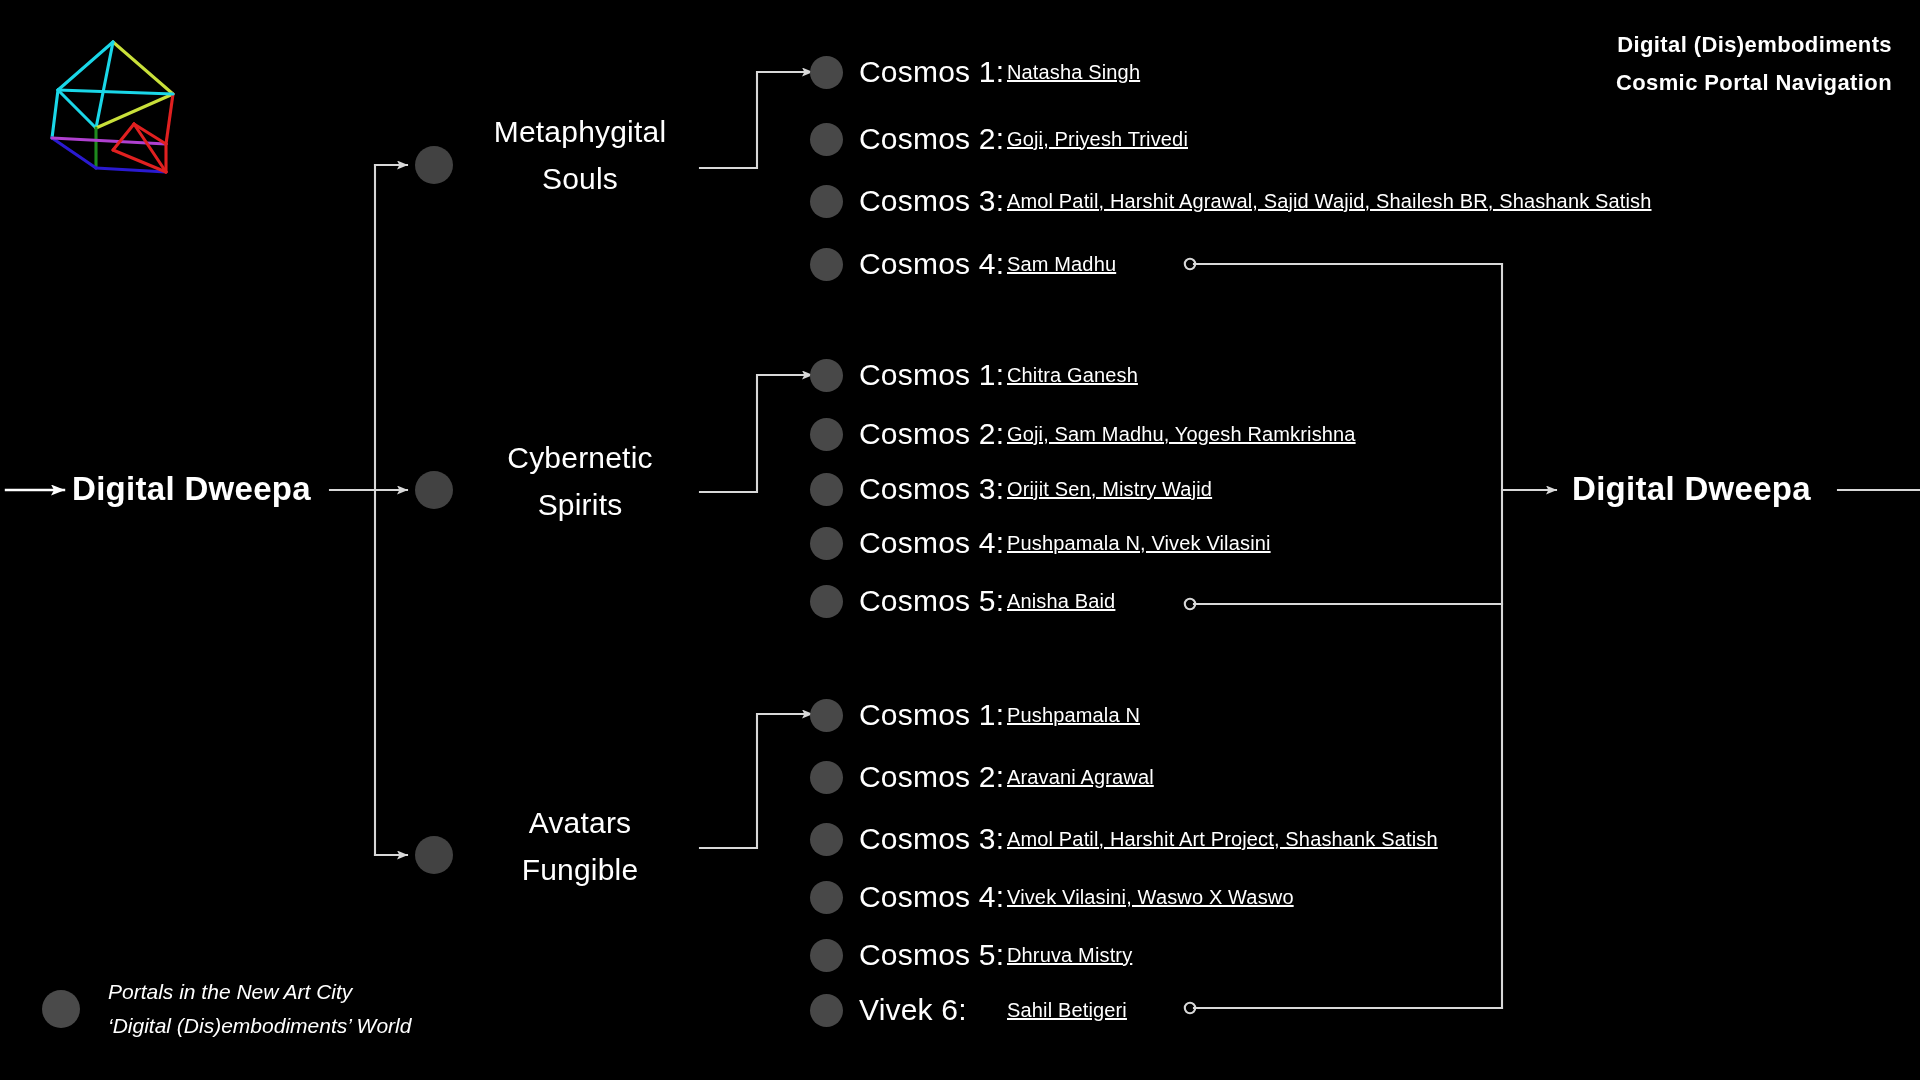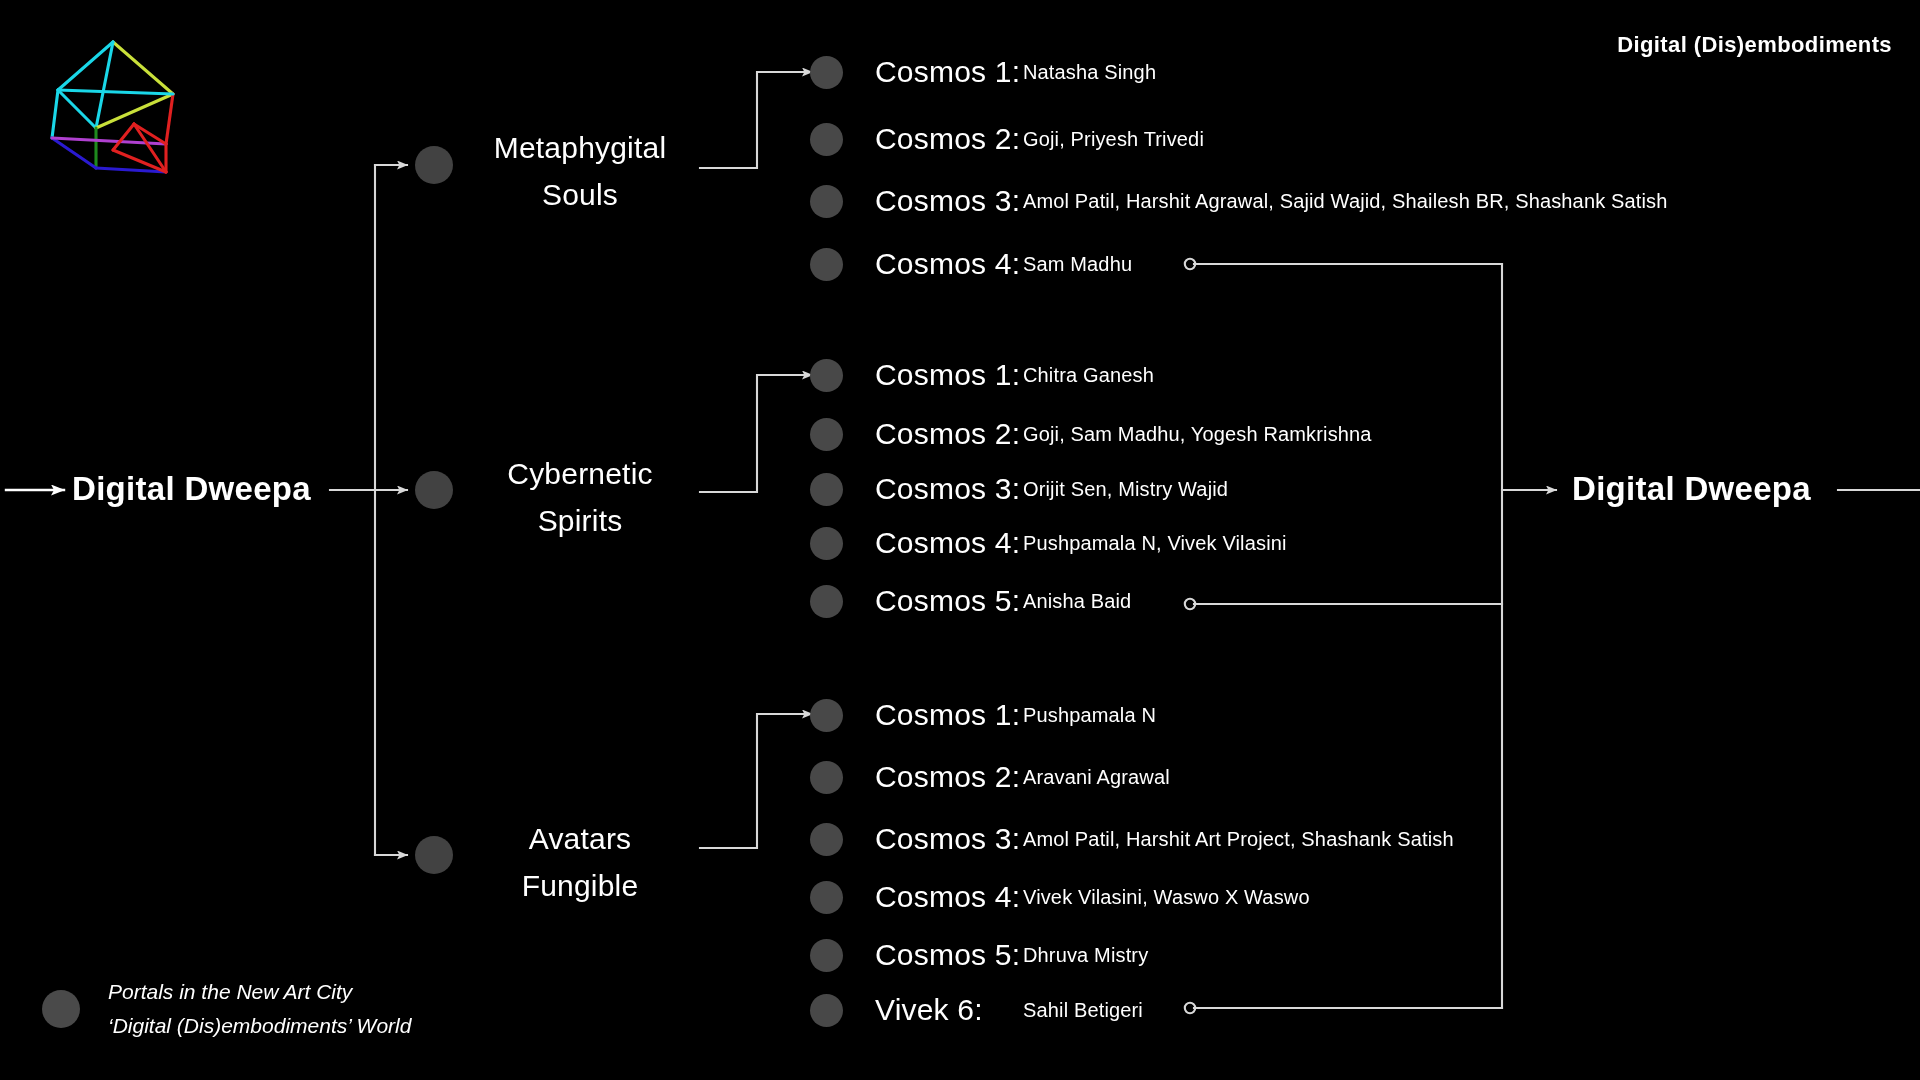--- a/index.html
+++ b/index.html
@@ -29,44 +29,44 @@
     position:absolute; font-size:33px; font-weight:bold;
     letter-spacing:.3px; color:#fff; white-space:nowrap;
   }
   #root-left  { left:72px;   top:470px; }
   #root-right { left:1572px; top:470px; }
 
   
   .branch-label {
     position:absolute; width:300px; text-align:center;
     font-size:30px; font-weight:300; line-height:1.58;
-    letter-spacing:.2px; color:#fff;margin-top:16px;
+    letter-spacing:.2px; color:#fff;
   }
   .branch-label span { display:block; }
 
   
   .hub-dot {
     position:absolute; width:38px; height:38px;
     border-radius:50%; background:#424242;
   }
 
   
   .cosmos-row { position:absolute; left:810px; height:40px; display:flex; align-items:center; }
   .cosmos-dot {
     width:33px; height:33px; border-radius:50%;
     background:#484848; flex:0 0 auto;
   }
   .cosmos-label {
-    margin-left:32px; font-size:30px; font-weight:300;
+    margin-left:16px; font-size:30px; font-weight:300;
     letter-spacing:.2px; color:#fff; white-space:nowrap;
     width:148px; flex:0 0 auto;
   }
   .cosmos-names {
     font-size:20px; font-weight:400; letter-spacing:.15px;
-    color:#fff; white-space:nowrap;
+    color:#fff; white-space:nowrap;text-decoration:underline;
   }
 
   
   .legend { position:absolute; left:42px; top:975px; display:flex; align-items:center;font-style:italic; }
   .legend-dot {
     width:38px; height:38px; border-radius:50%;
     background:#4a4a4a; flex:0 0 auto;
   }
   .legend-text { margin-left:28px; font-size:21px; font-weight:300; line-height:1.62; color:#fff; }
   .legend-text span { display:block; white-space:nowrap; }
@@ -139,20 +139,21 @@
       <path d="M96,92 L128,140" stroke="#e02020"></path>
       <path d="M96,92 L128,112" stroke="#e02020"></path>
       <path d="M96,92 L75,118" stroke="#e02020"></path>
       <path d="M20,58 L135,62" stroke="#1ad7e8"></path>
       <path d="M75,118 L128,140" stroke="#e02020"></path>
     </g>
   </svg>
 
   <div class="header">
     <div>Digital (Dis)embodiments</div>
+    <div>Cosmic Portal Navigation</div>
   </div>
 
   <div class="root-node" id="root-left">Digital Dweepa</div>
   <div class="root-node" id="root-right">Digital Dweepa</div>
 
   <div class="hub-dot" style="left:415px; top:146px;"></div>
   <div class="hub-dot" style="left:415px; top:471px;"></div>
   <div class="hub-dot" style="left:415px; top:836px;"></div>
 
   <div class="branch-label" style="left:430px; top:108px;">

